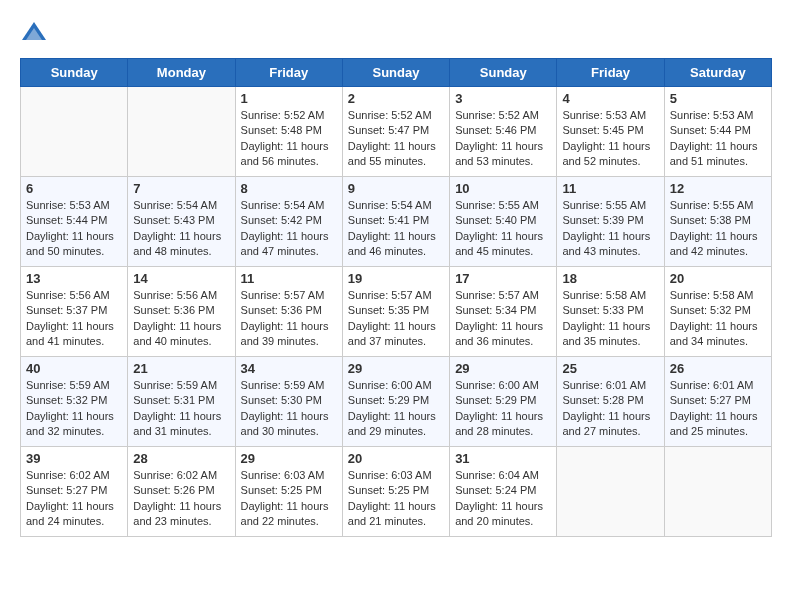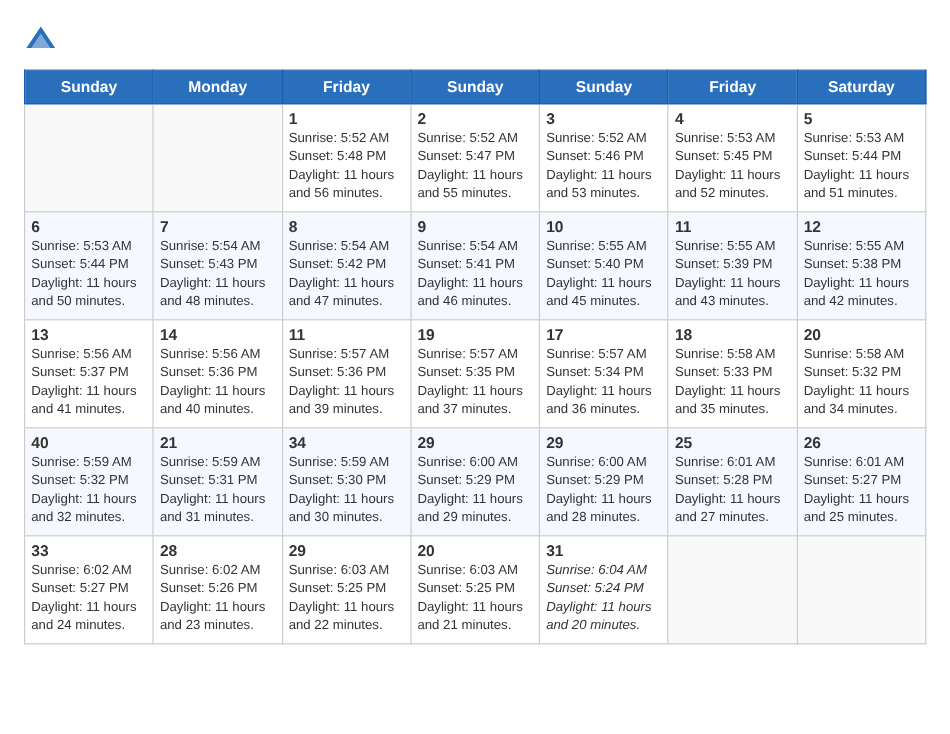--- a/index.html
+++ b/index.html
@@ -282,21 +282,21 @@
         </td>
         <td>
           <span class="day-num">26</span>
           <div class="day-info" style="white-space: pre-line;">Sunrise: 6:01 AM
 Sunset: 5:27 PM
 Daylight: 11 hours and 25 minutes.</div>
         </td>
       </tr>
       <tr>
         <td>
-          <span class="day-num">33</span>
+          <span class="day-num">39</span>
           <div class="day-info" style="white-space: pre-line;">Sunrise: 6:02 AM
 Sunset: 5:27 PM
 Daylight: 11 hours and 24 minutes.</div>
         </td>
         <td>
           <span class="day-num">28</span>
           <div class="day-info" style="white-space: pre-line;">Sunrise: 6:02 AM
 Sunset: 5:26 PM
 Daylight: 11 hours and 23 minutes.</div>
         </td>
@@ -307,21 +307,21 @@
 Daylight: 11 hours and 22 minutes.</div>
         </td>
         <td>
           <span class="day-num">20</span>
           <div class="day-info" style="white-space: pre-line;">Sunrise: 6:03 AM
 Sunset: 5:25 PM
 Daylight: 11 hours and 21 minutes.</div>
         </td>
         <td>
           <span class="day-num">31</span>
-          <div class="day-info" style="white-space: pre-line; font-style: italic;">Sunrise: 6:04 AM
+          <div class="day-info" style="white-space: pre-line;">Sunrise: 6:04 AM
 Sunset: 5:24 PM
 Daylight: 11 hours and 20 minutes.</div>
         </td>
         <td class="empty"></td>
         <td class="empty"></td>
       </tr>
     </tbody>
 </table>
 
 </body></html>

